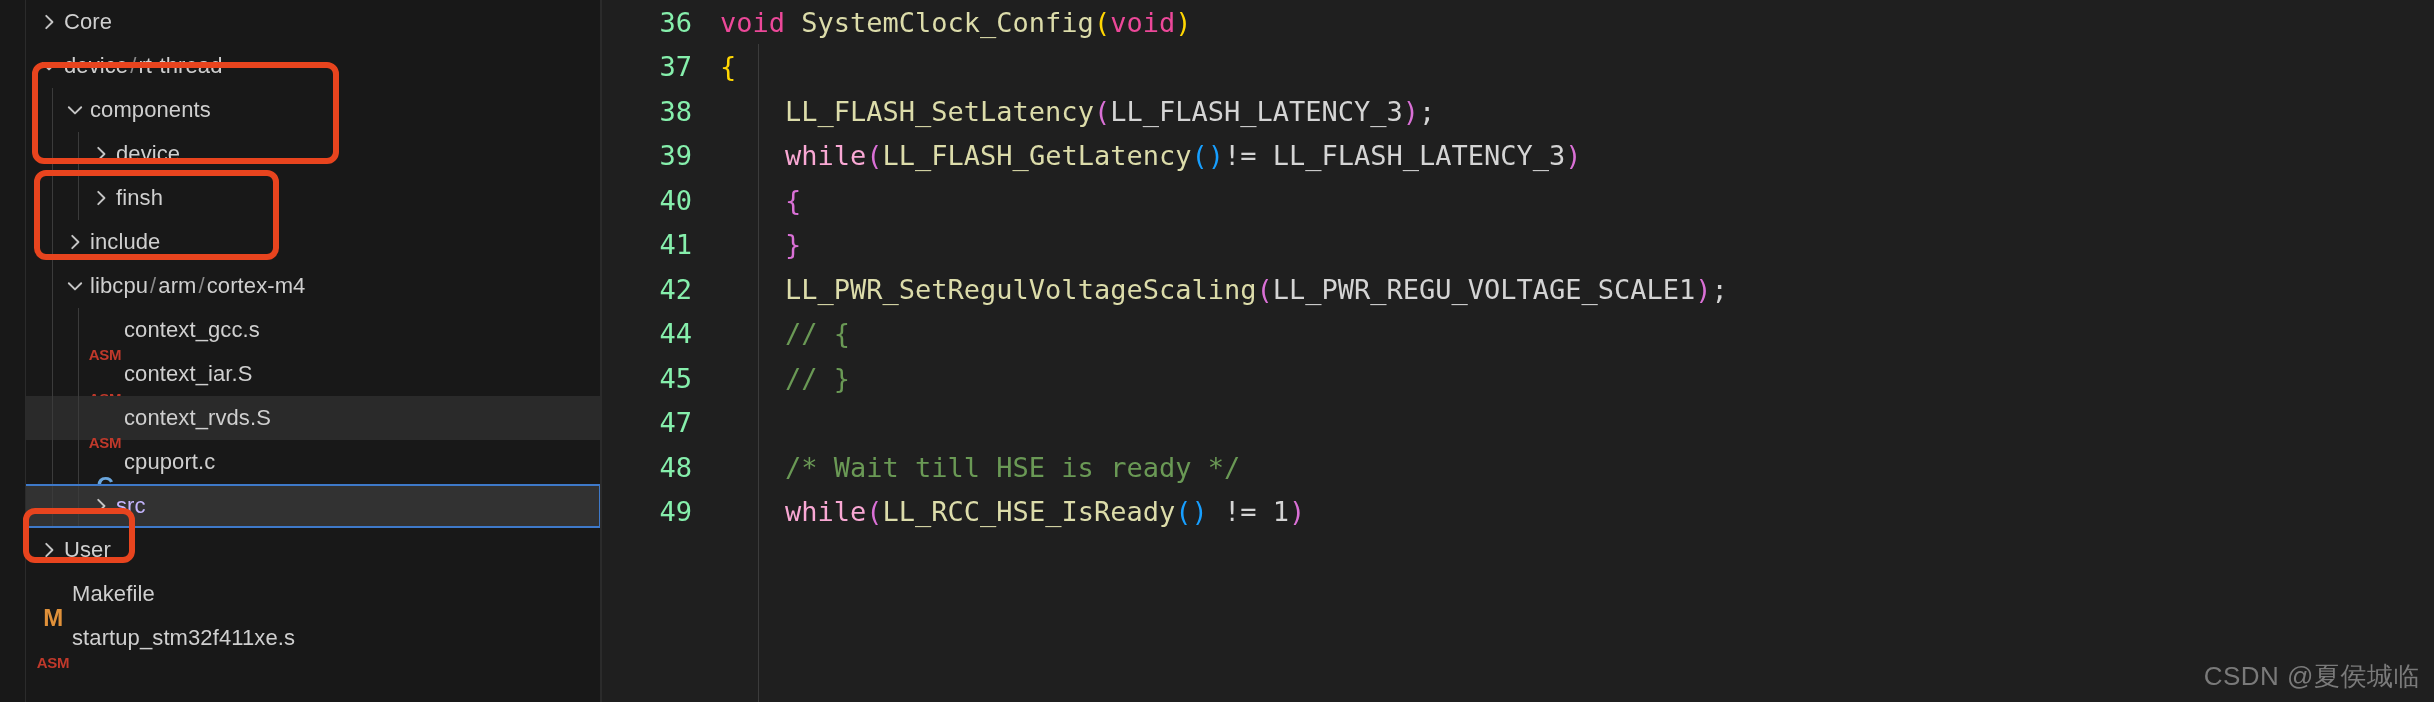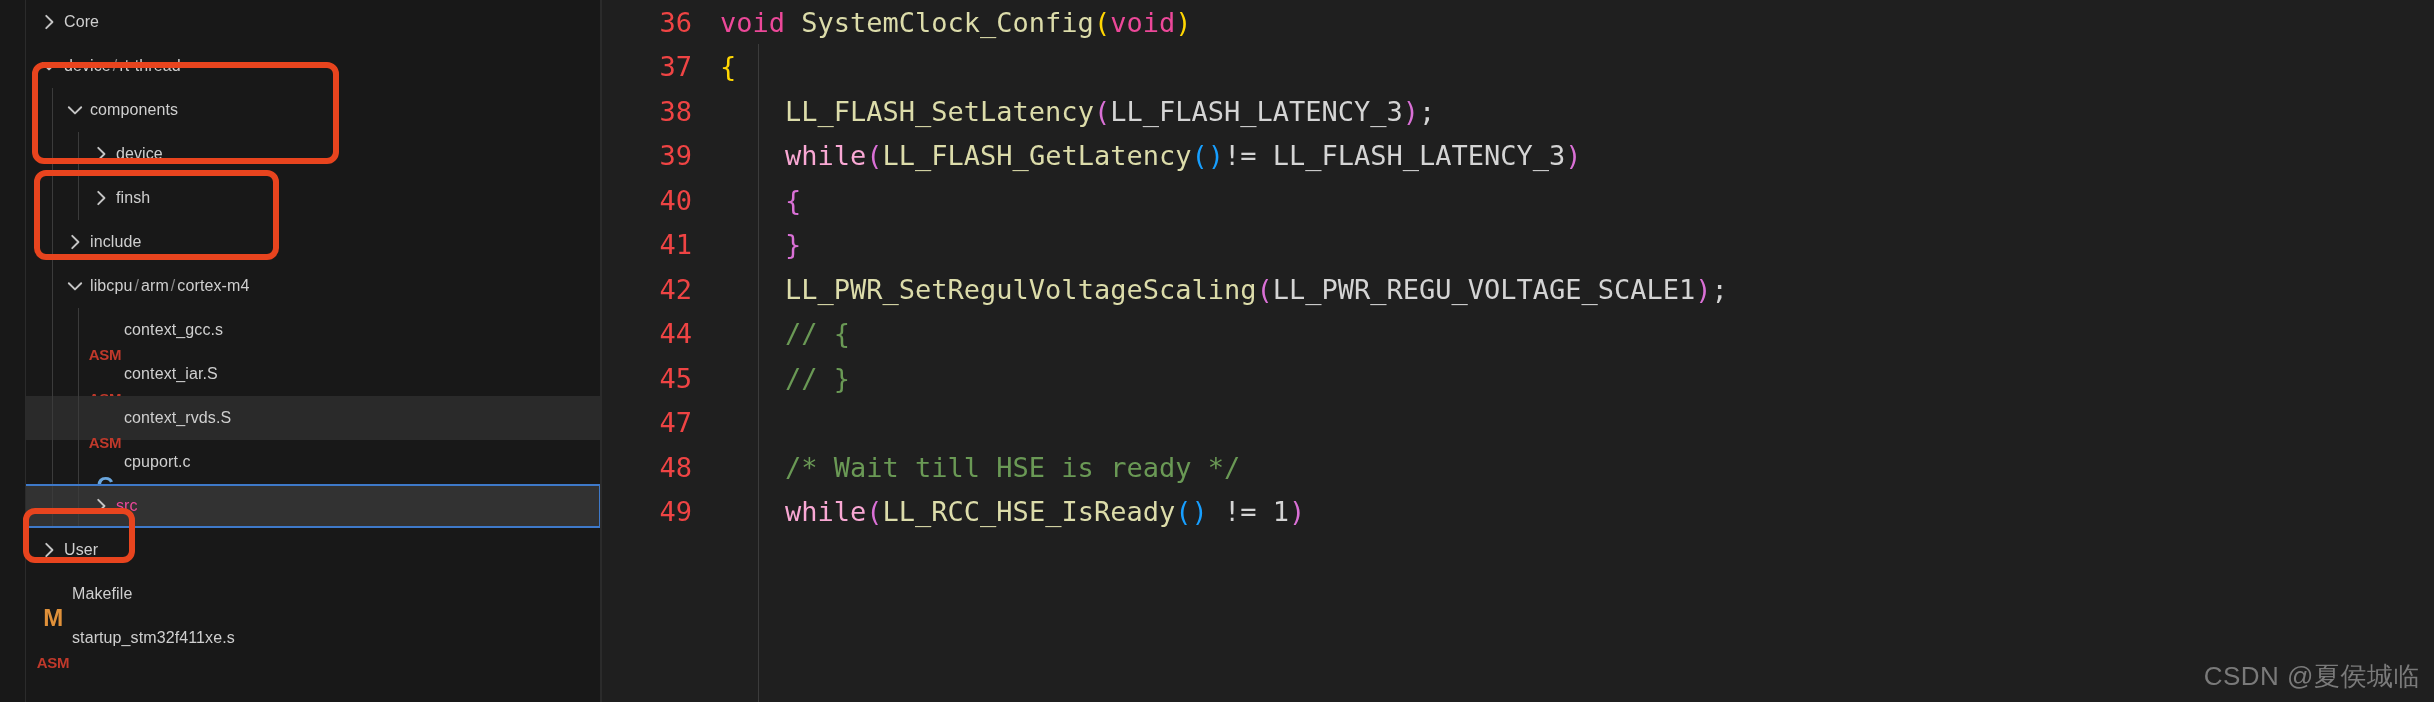--- a/index.html
+++ b/index.html
@@ -104,27 +104,27 @@
     font-weight: bold;
     letter-spacing: -0.3px;
     font-family: "Liberation Sans", sans-serif;
     margin-top: 48px;
   }
   .icon-asm { color: #c0392b; font-size: 15px; }
   .icon-c   { color: #6aa6dd; font-size: 24px; font-weight: 600; }
   .icon-m   { color: #e0913a; font-size: 24px; font-weight: 700; }
 
   .label {
-    font-size: 16px;
+    font-size: 22px;
     color: #cfcfcf;
     font-family: "Liberation Sans", sans-serif;
     letter-spacing: 0.1px;
   }
   .label .sep { color: #8a8a8a; padding: 0 2px; }
-  .label.strong { color: #ec4899; }
+  .label.strong { color: #c4b5fd; }
 
   
   .editor {
     position: absolute;
     left: 602px; top: 0;
     width: 1832px; height: 702px;
     background: #1f1f1f;
     overflow: hidden;
   }
   .code-line {
@@ -135,21 +135,21 @@
     white-space: pre;
     font-family: "DejaVu Sans Mono", monospace;
     font-size: 27px;
   }
   .lineno {
     width: 118px;
     flex: 0 0 118px;
     text-align: right;
     padding-right: 28px;
     box-sizing: border-box;
-    color: #ef4444;
+    color: #86efac;
     font-family: "DejaVu Sans Mono", monospace;
     font-size: 27px;
   }
   .linecode {
     flex: 1 1 auto;
     color: #d4d4d4;
   }
   .indent-guide {
     position: absolute;
     left: 156px;

